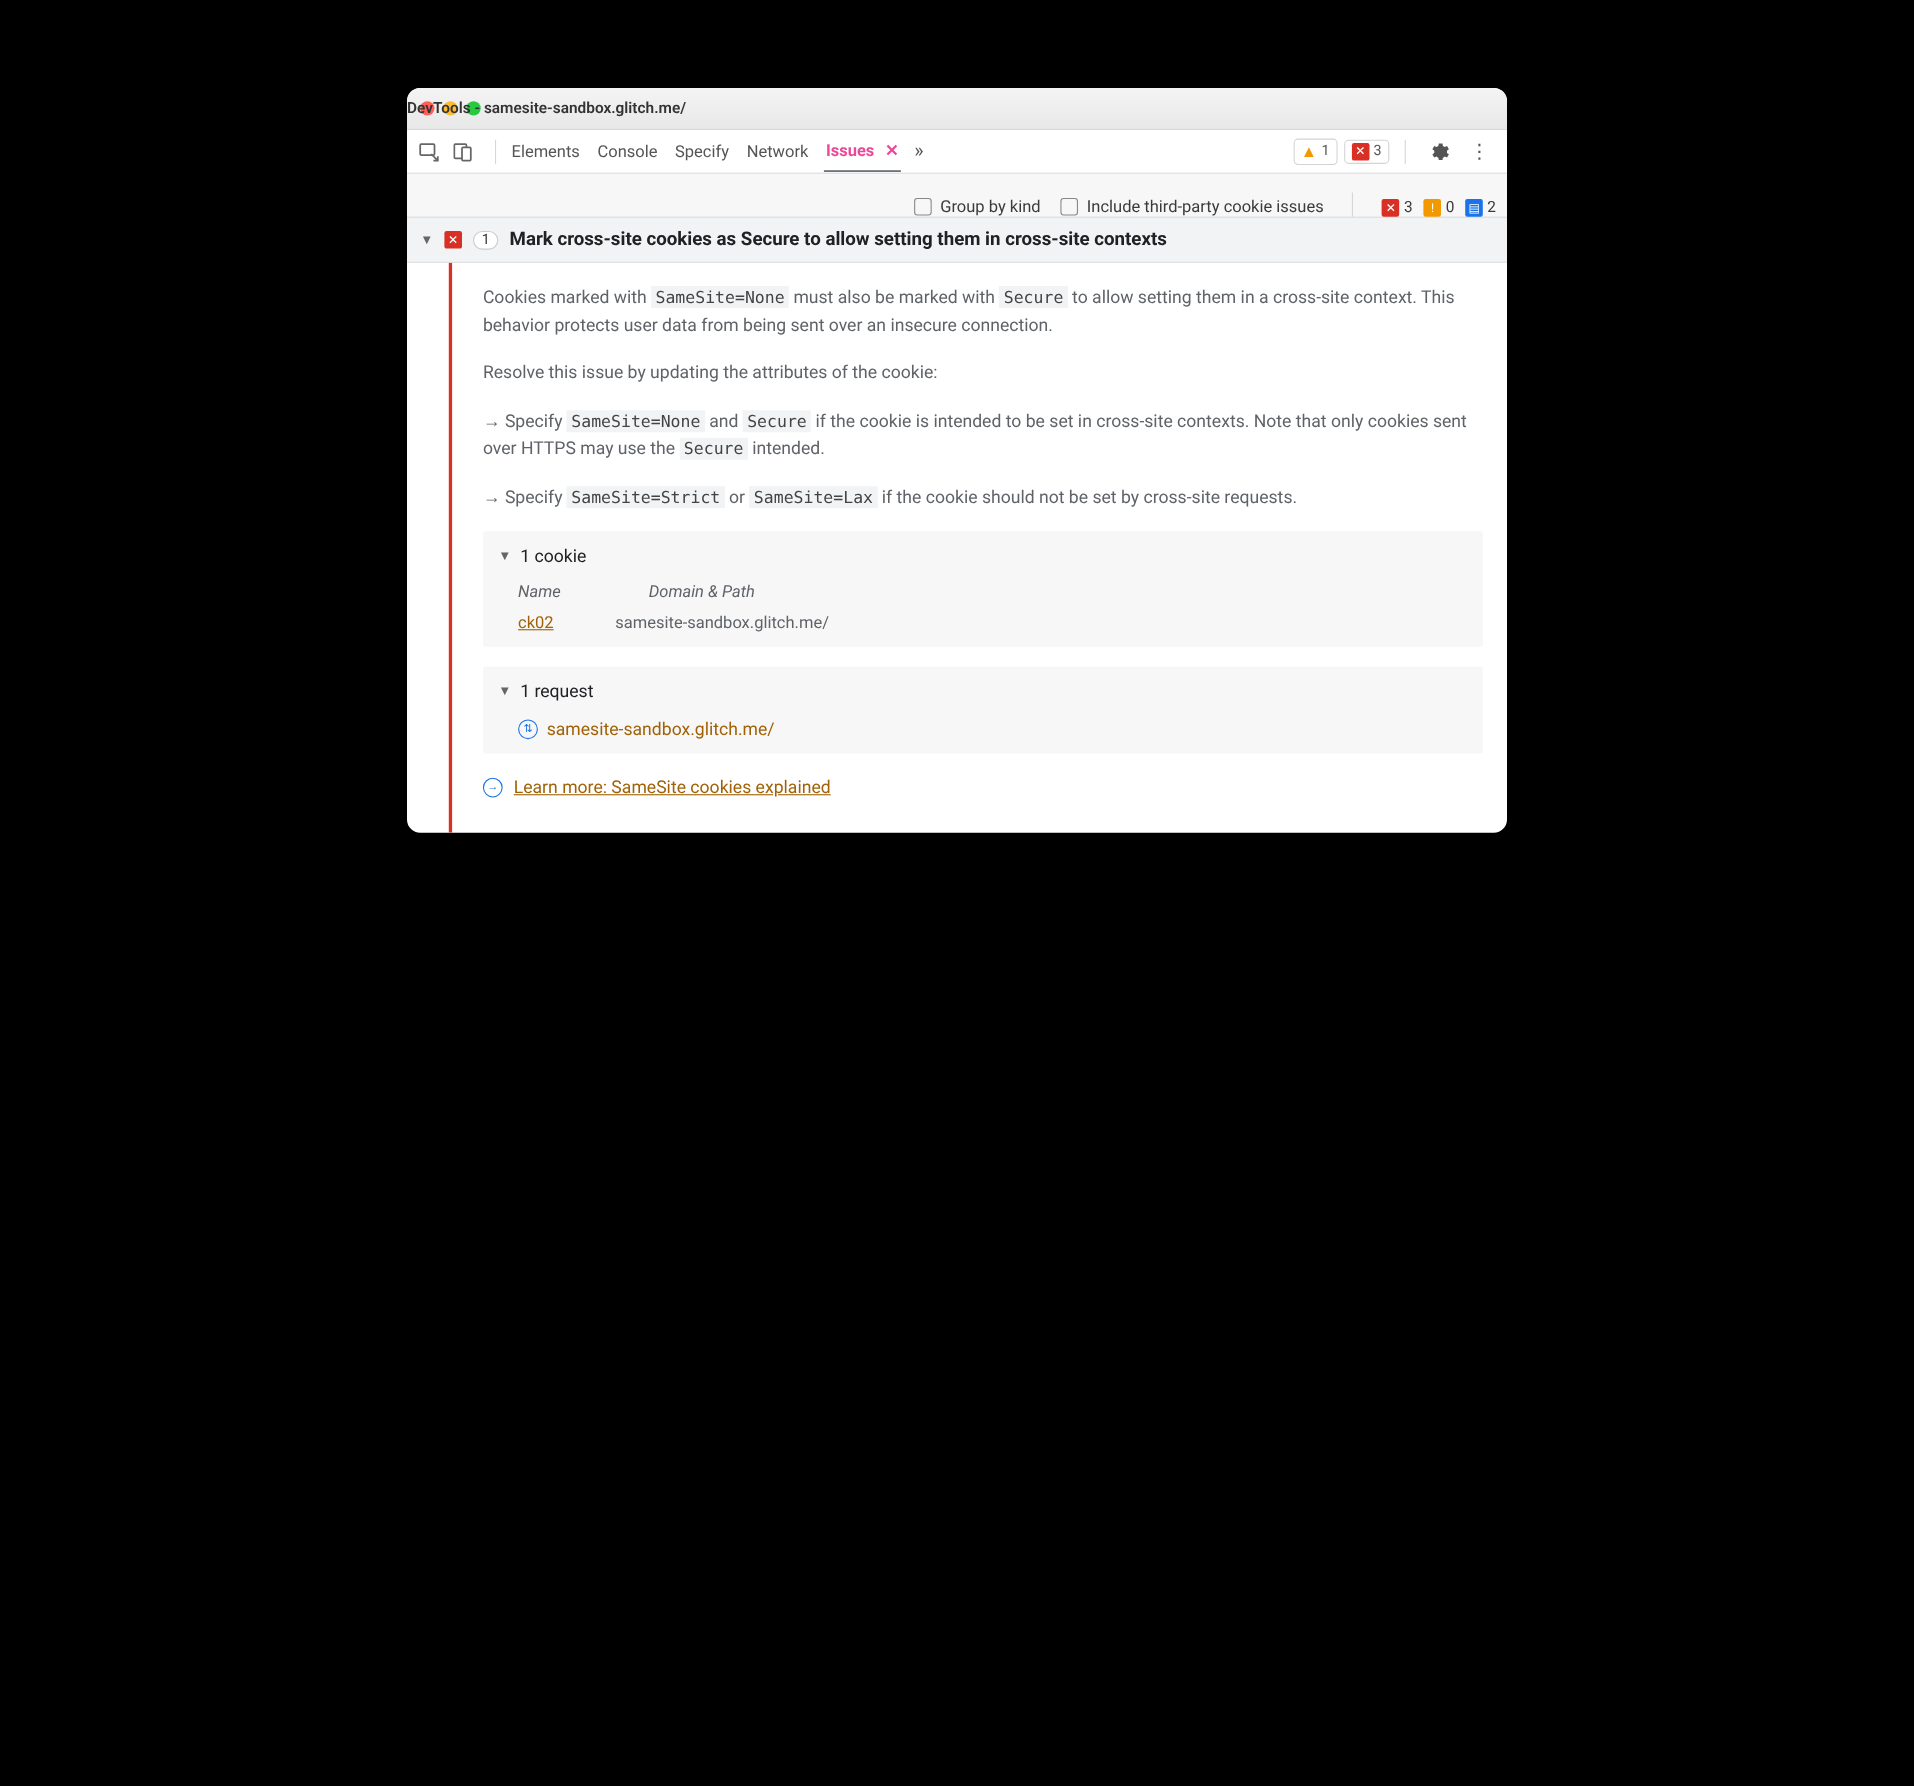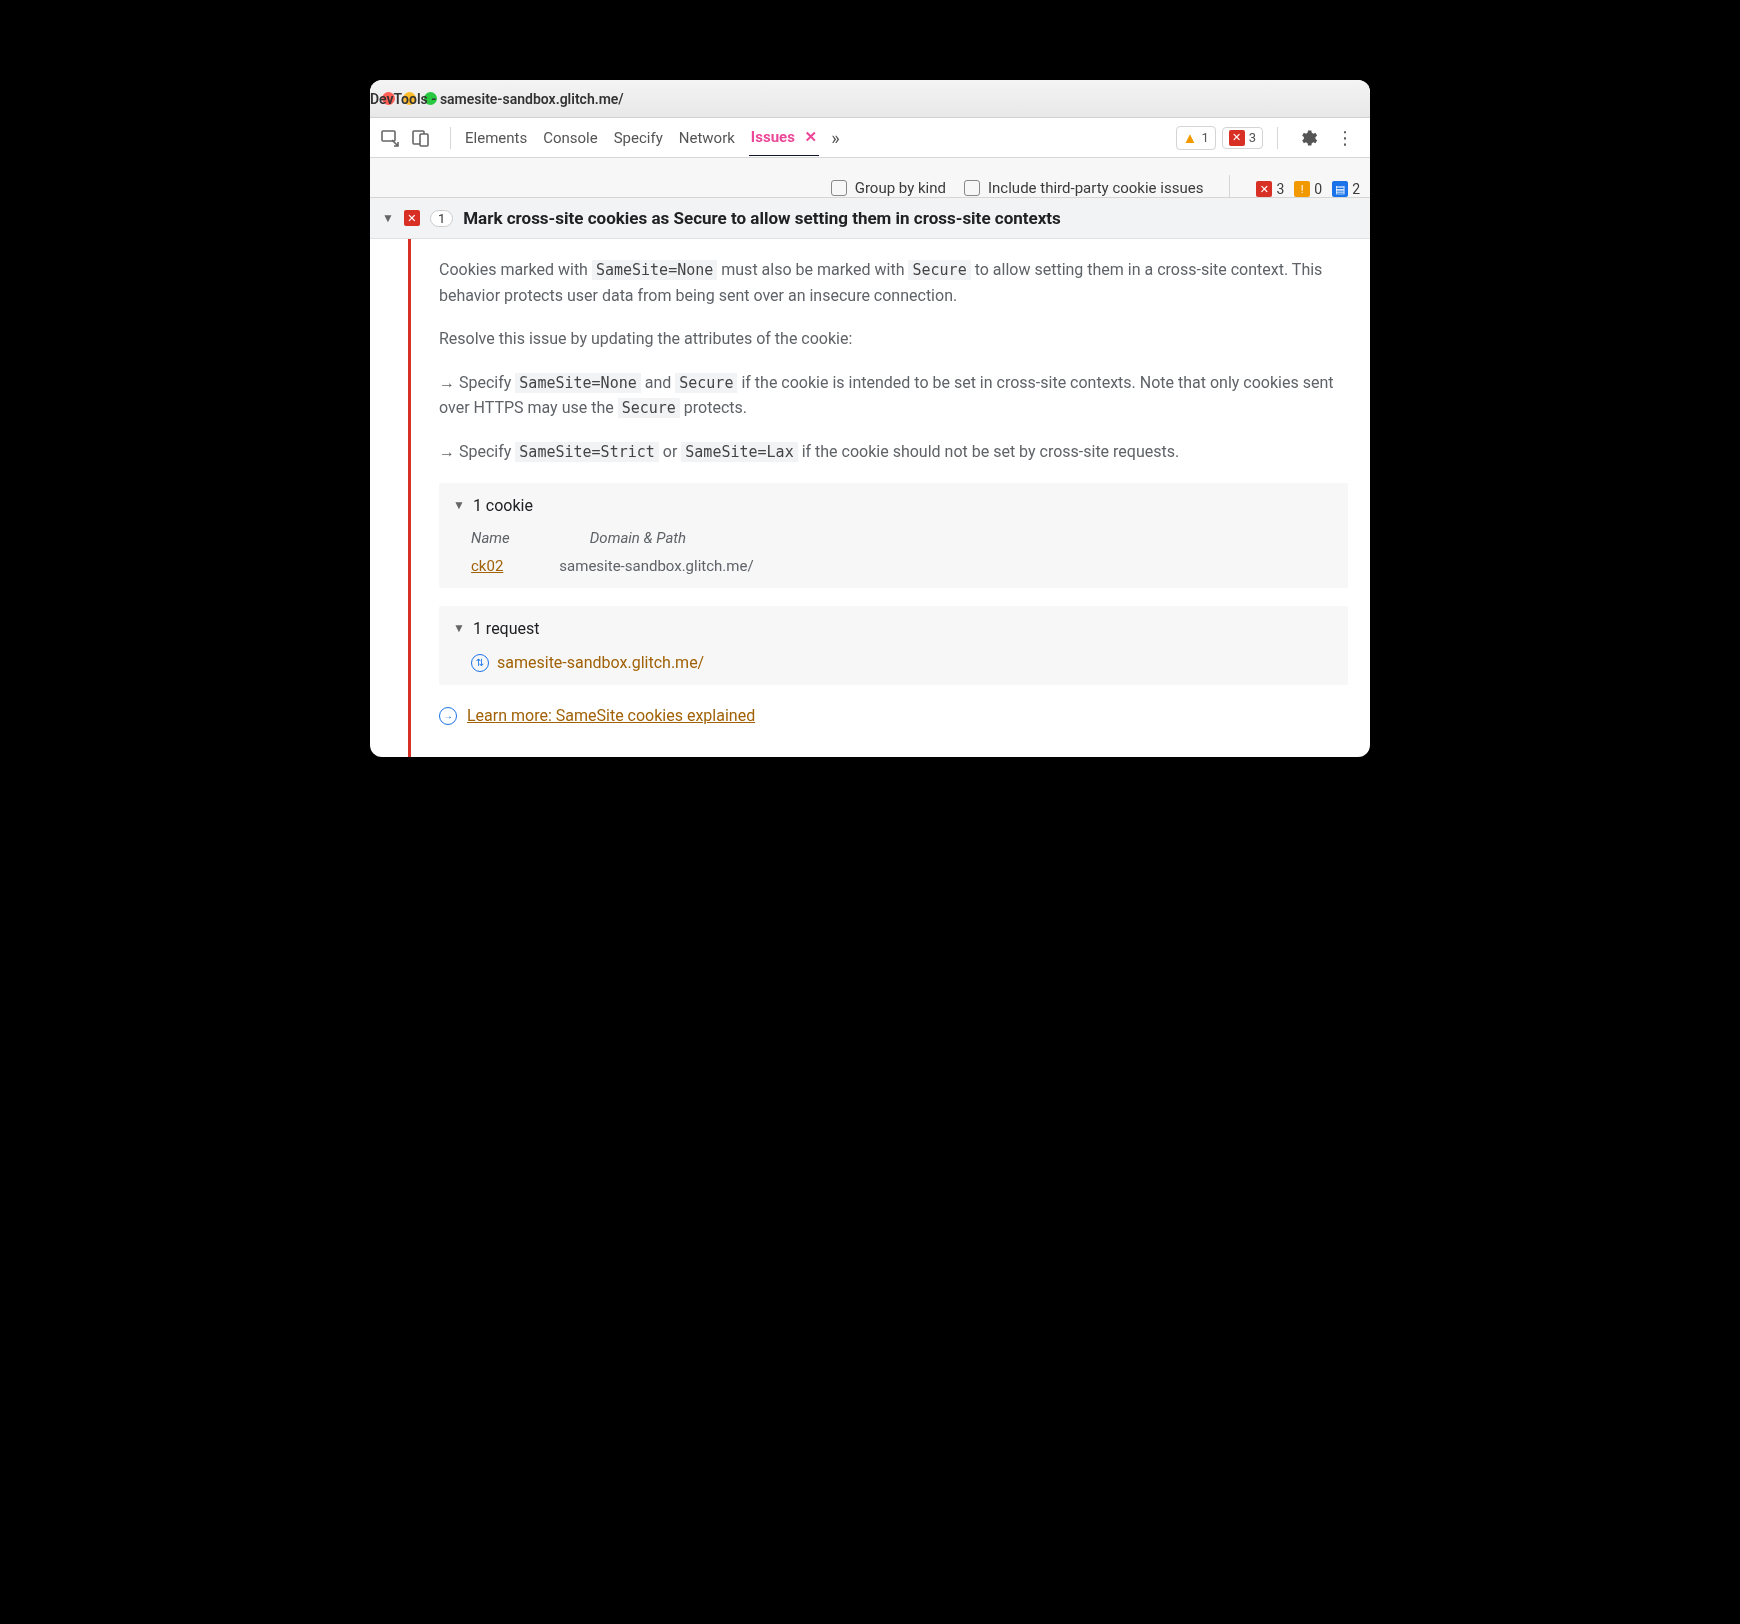--- a/index.html
+++ b/index.html
@@ -205,21 +205,21 @@
   </div>
 
   <div class="issue-body">
     <div class="red-rail"></div>
     <div class="content">
       <p>
         <span>Cookies marked with </span><code>SameSite=None</code><span> must also be marked with </span><code>Secure</code><span> to allow setting them in a cross-site context. This behavior protects user data from being sent over an insecure connection.</span>
       </p>
       <p>Resolve this issue by updating the attributes of the cookie:</p>
       <p class="bullet-row">
-        <span class="arrow">→</span><span>Specify </span><code>SameSite=None</code><span> and </span><code>Secure</code><span> if the cookie is intended to be set in cross-site contexts. Note that only cookies sent over HTTPS may use the </span><code>Secure</code><span> protects.</span>
+        <span class="arrow">→</span><span>Specify </span><code>SameSite=None</code><span> and </span><code>Secure</code><span> if the cookie is intended to be set in cross-site contexts. Note that only cookies sent over HTTPS may use the </span><code>Secure</code><span> intended.</span>
       </p>
       <p class="bullet-row">
         <span class="arrow">→</span><span>Specify </span><code>SameSite=Strict</code><span> or </span><code>SameSite=Lax</code><span> if the cookie should not be set by cross-site requests.</span>
       </p>
 
 
       <div class="panel">
         <div class="panel-head">
           <span class="caret">▼</span>
           <span>1 cookie</span>

